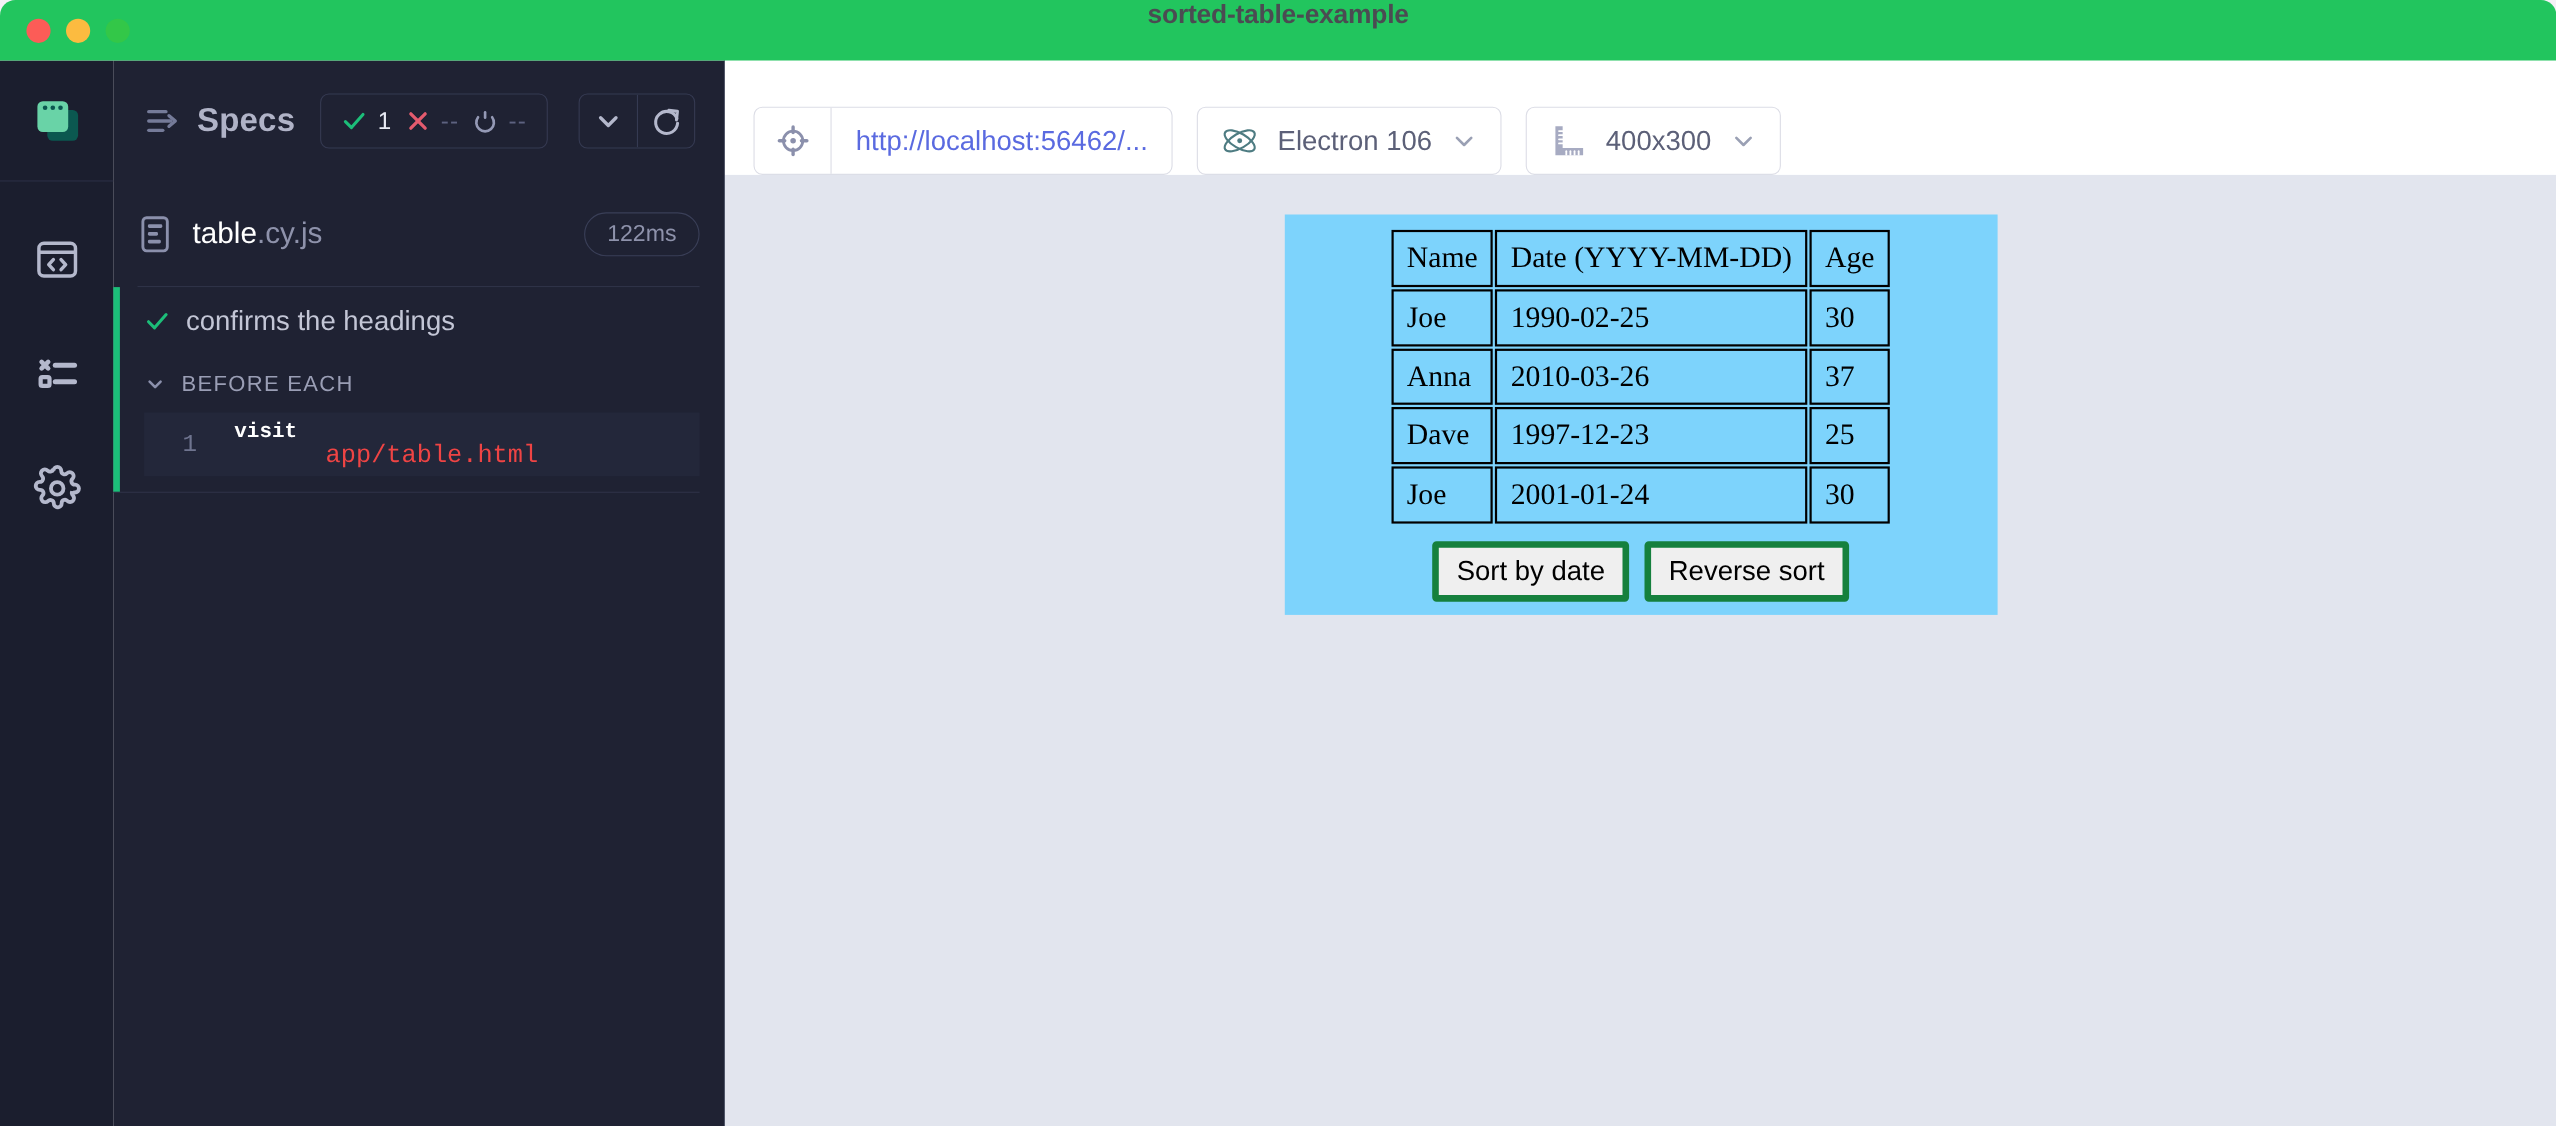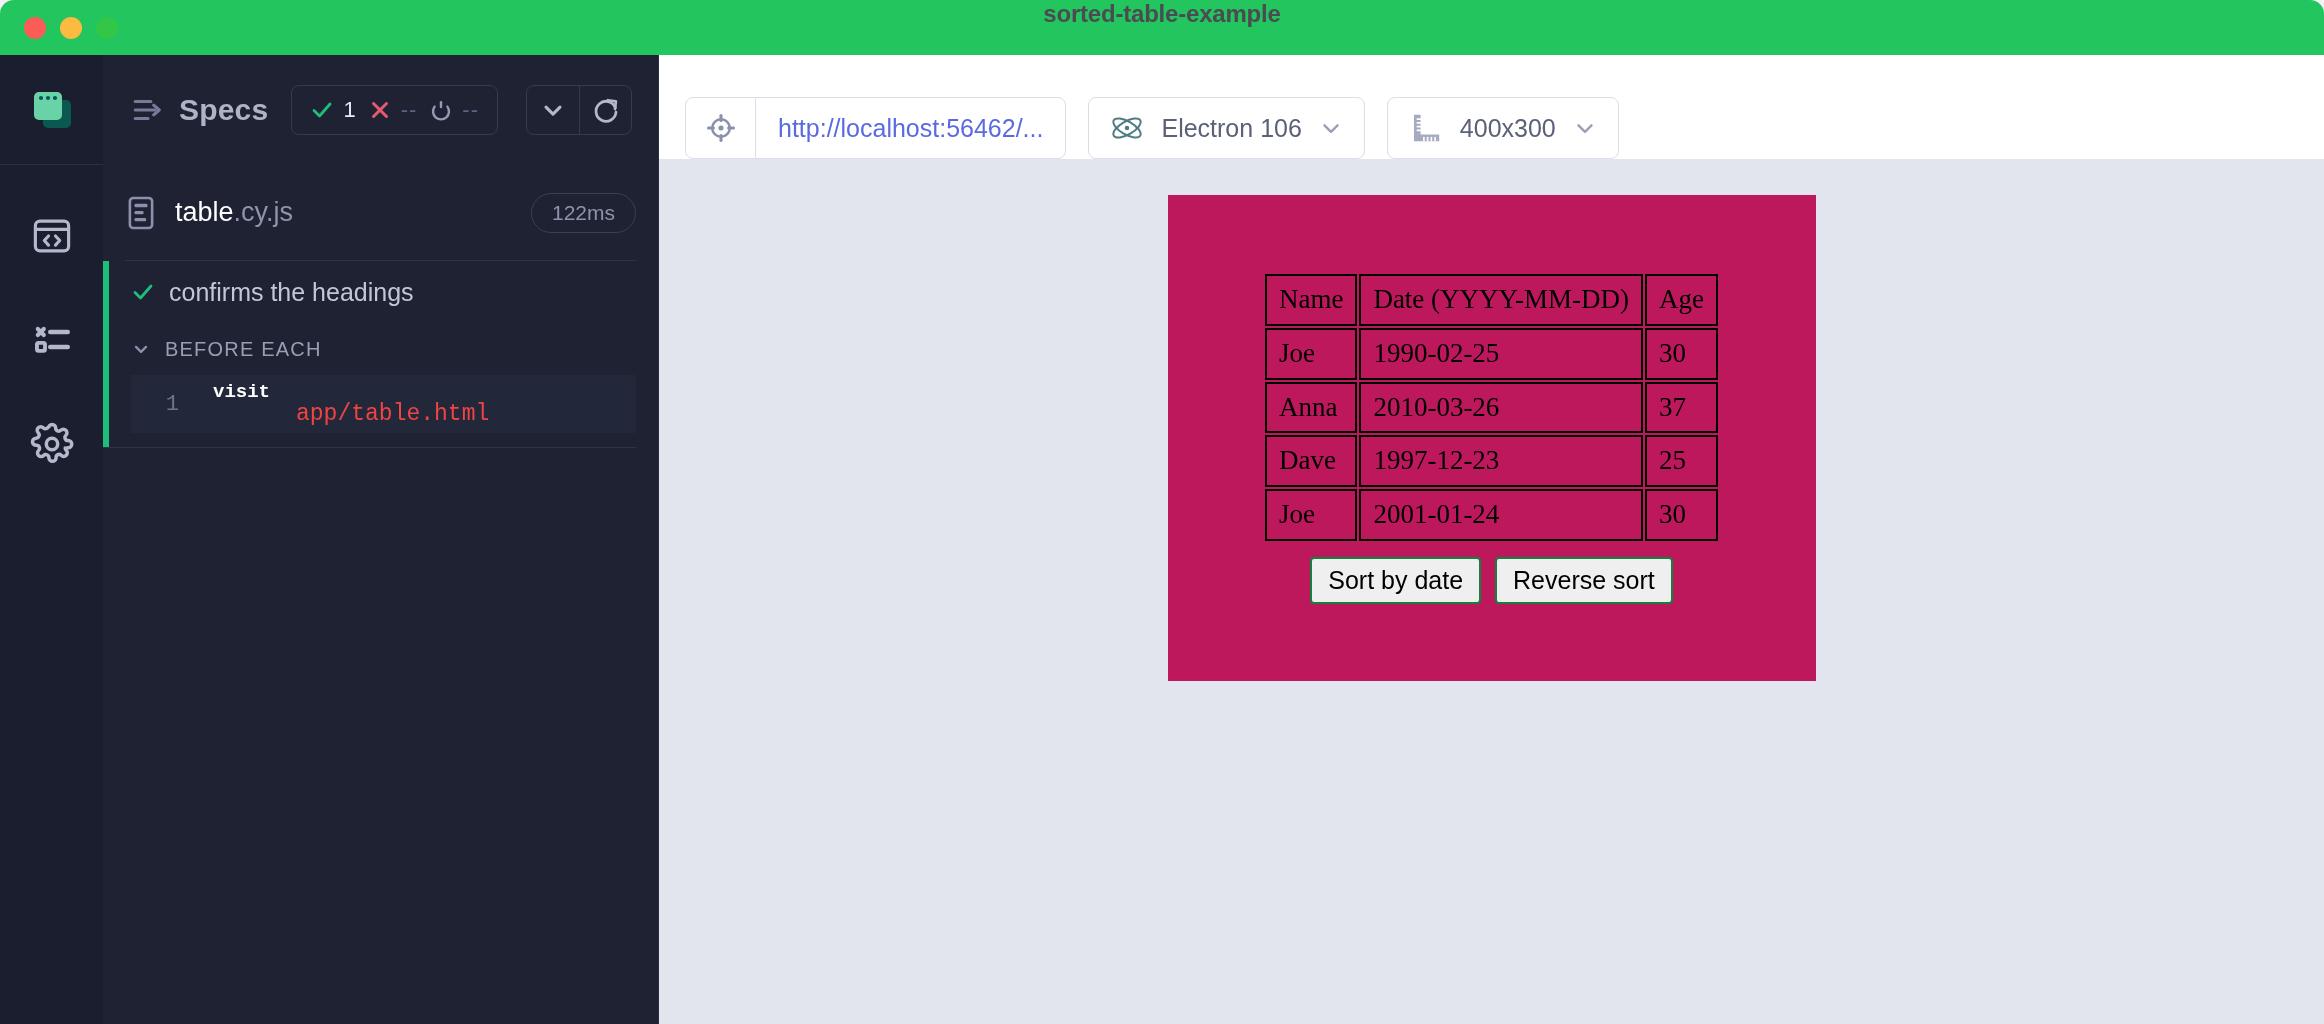--- a/index.html
+++ b/index.html
@@ -187,22 +187,22 @@
   }
   .pick-label { font-size: 25px; color: #5c6078; }
 
   .aut-stage {
     flex: 1; background: #e2e5ee;
     display: flex; align-items: flex-start; justify-content: center;
     padding-top: 36px;
     min-height: 0;
   }
   .app-frame {
-    width: 648px; height: 486px;
-    background: #be185d;
+    width: 648px; height: 364px;
+    background: #7dd3fc;
     display: flex; flex-direction: column; align-items: center;
     justify-content: center;
     overflow: hidden;
   }
   table.data {
     border-collapse: separate;
     border-spacing: 2px;
     font-family: "Liberation Serif", serif;
     font-size: 27px; color: #000;
   }
@@ -210,21 +210,21 @@
     border: 2px solid #000;
     padding: 7px 12px;
     line-height: 1.25;
   }
   table.data td.wide { min-width: 258px; }
   .btn-bar { margin-top: 14px; display: flex; gap: 14px; }
   .app-btn {
     font-family: "Liberation Sans", sans-serif;
     font-size: 25px;
     background: #efefef;
-    border: 2px solid #15803d;
+    border: 6px solid #15803d;
     border-radius: 4px;
     padding: 7px 16px;
     color: #000;
     cursor: pointer;
   }
 </style>
 </head>
 <body>
 
 <div id="app">

